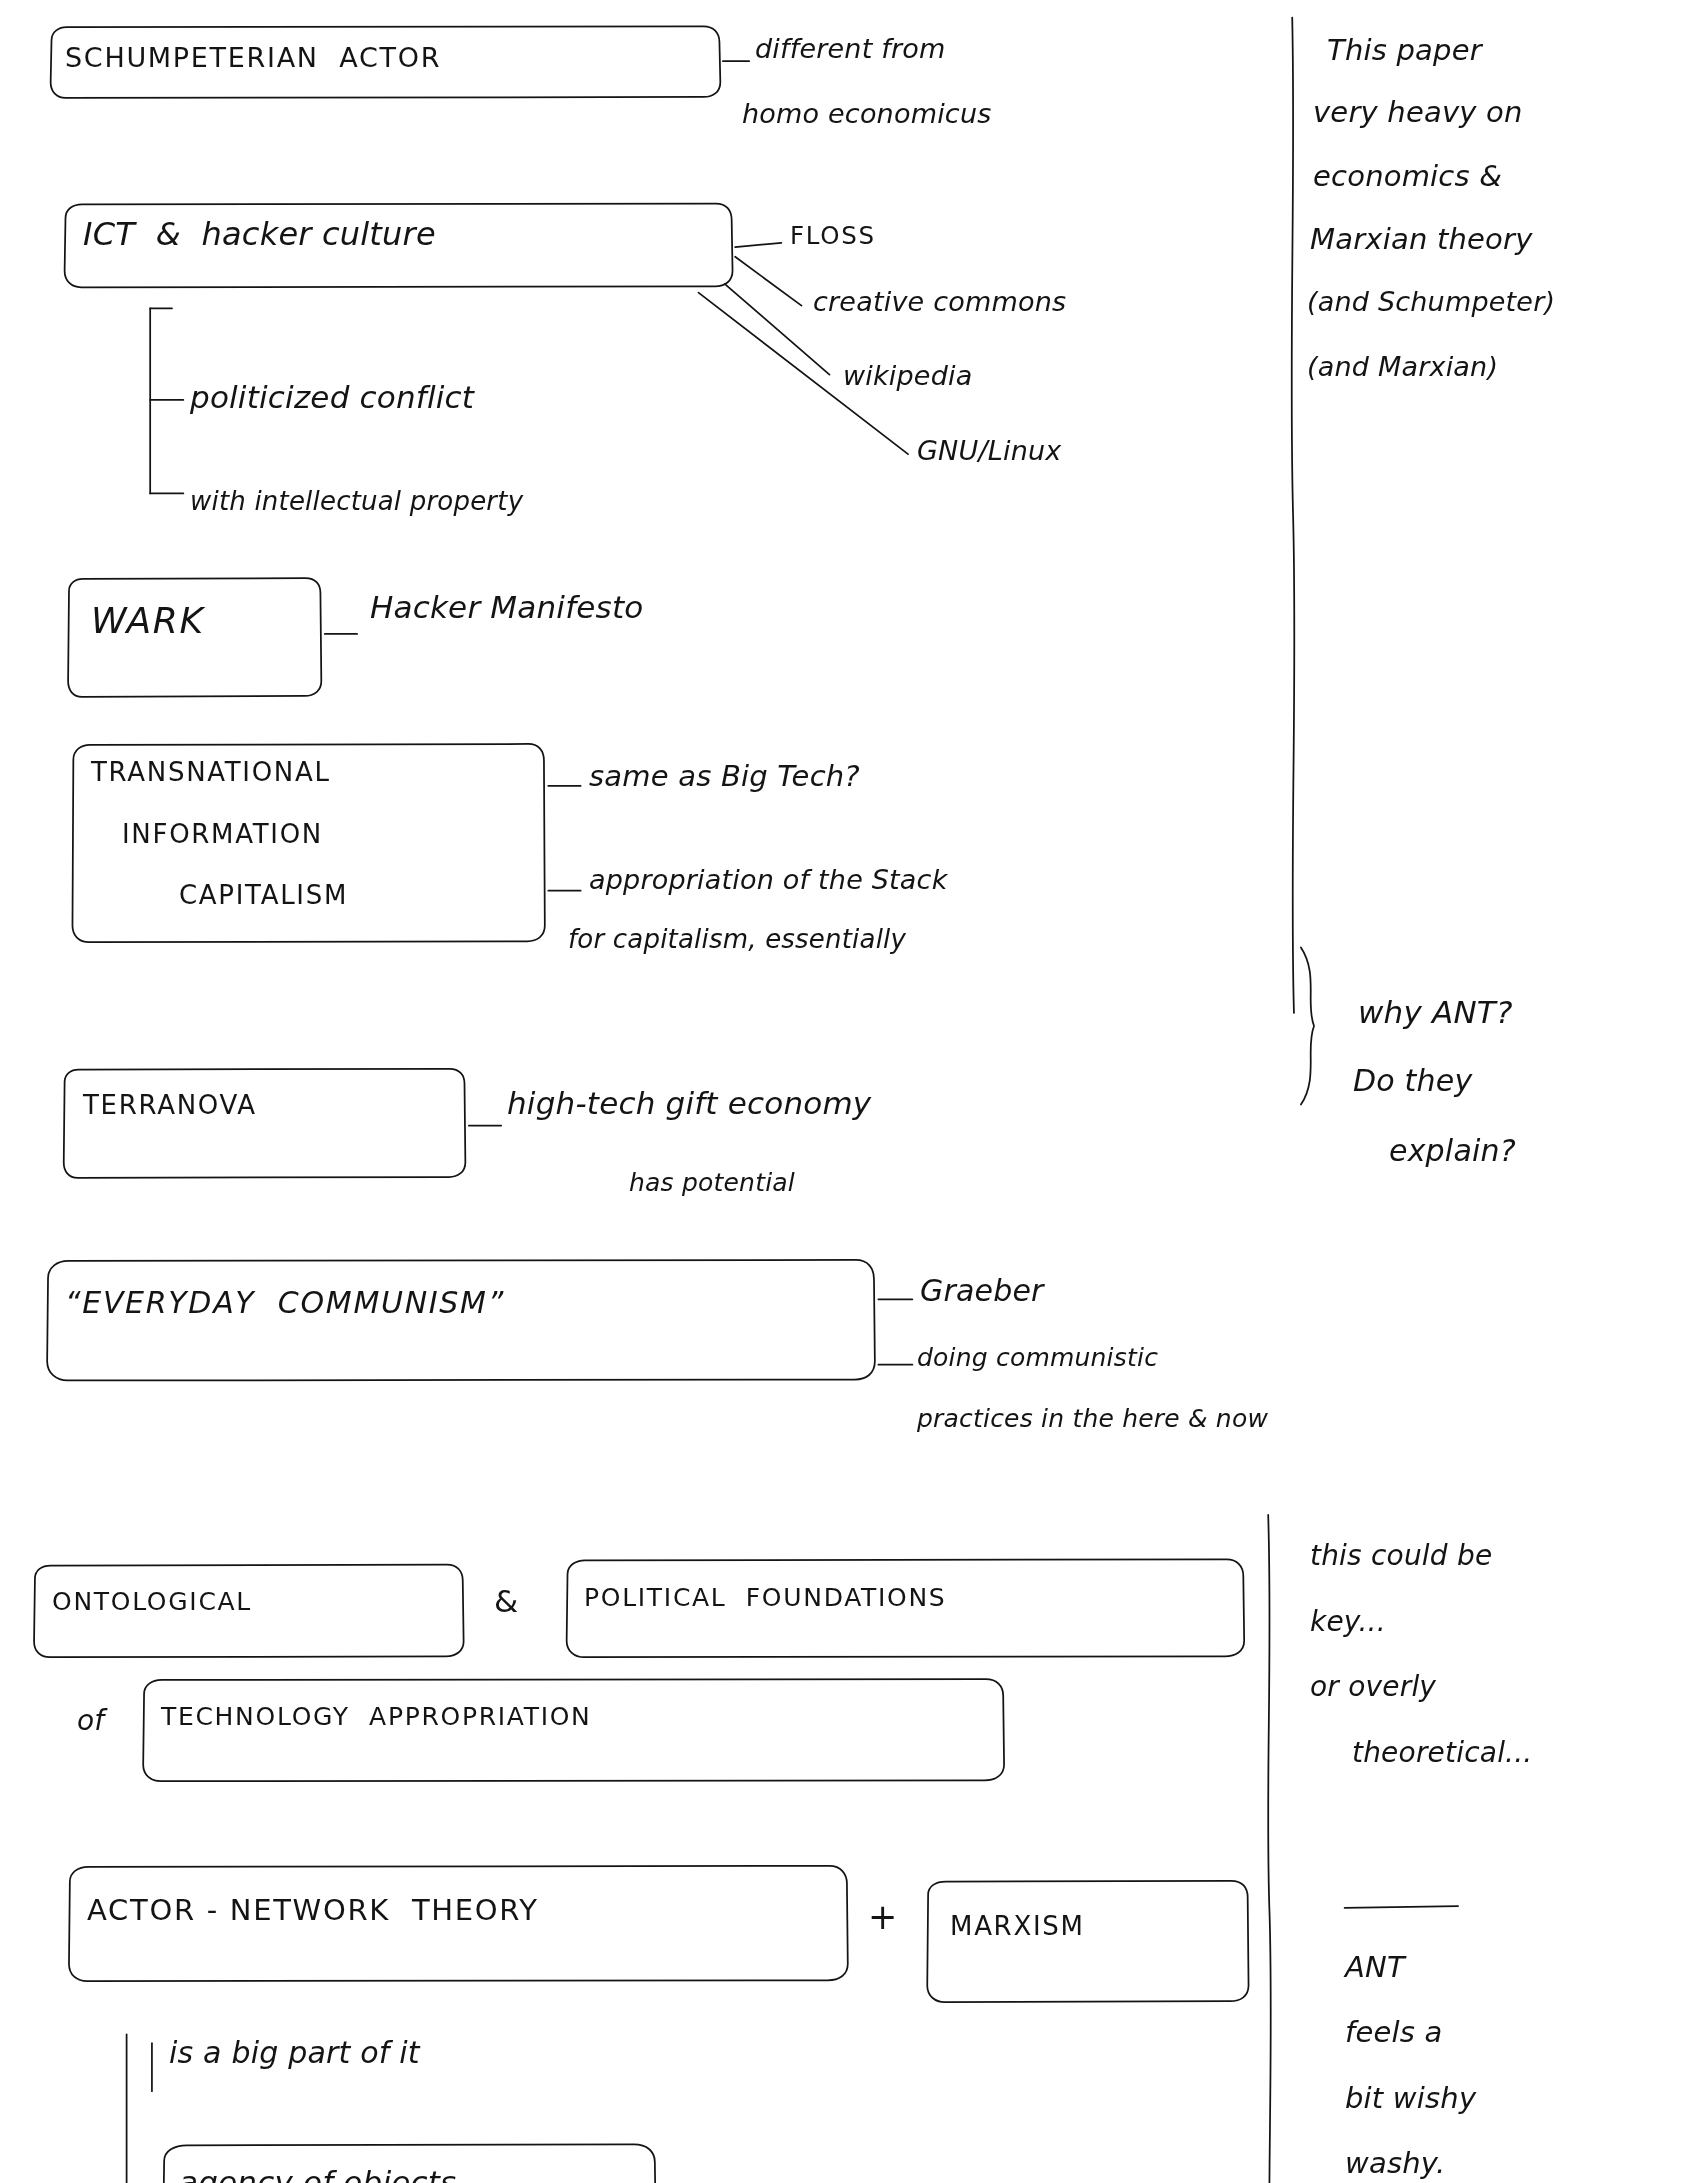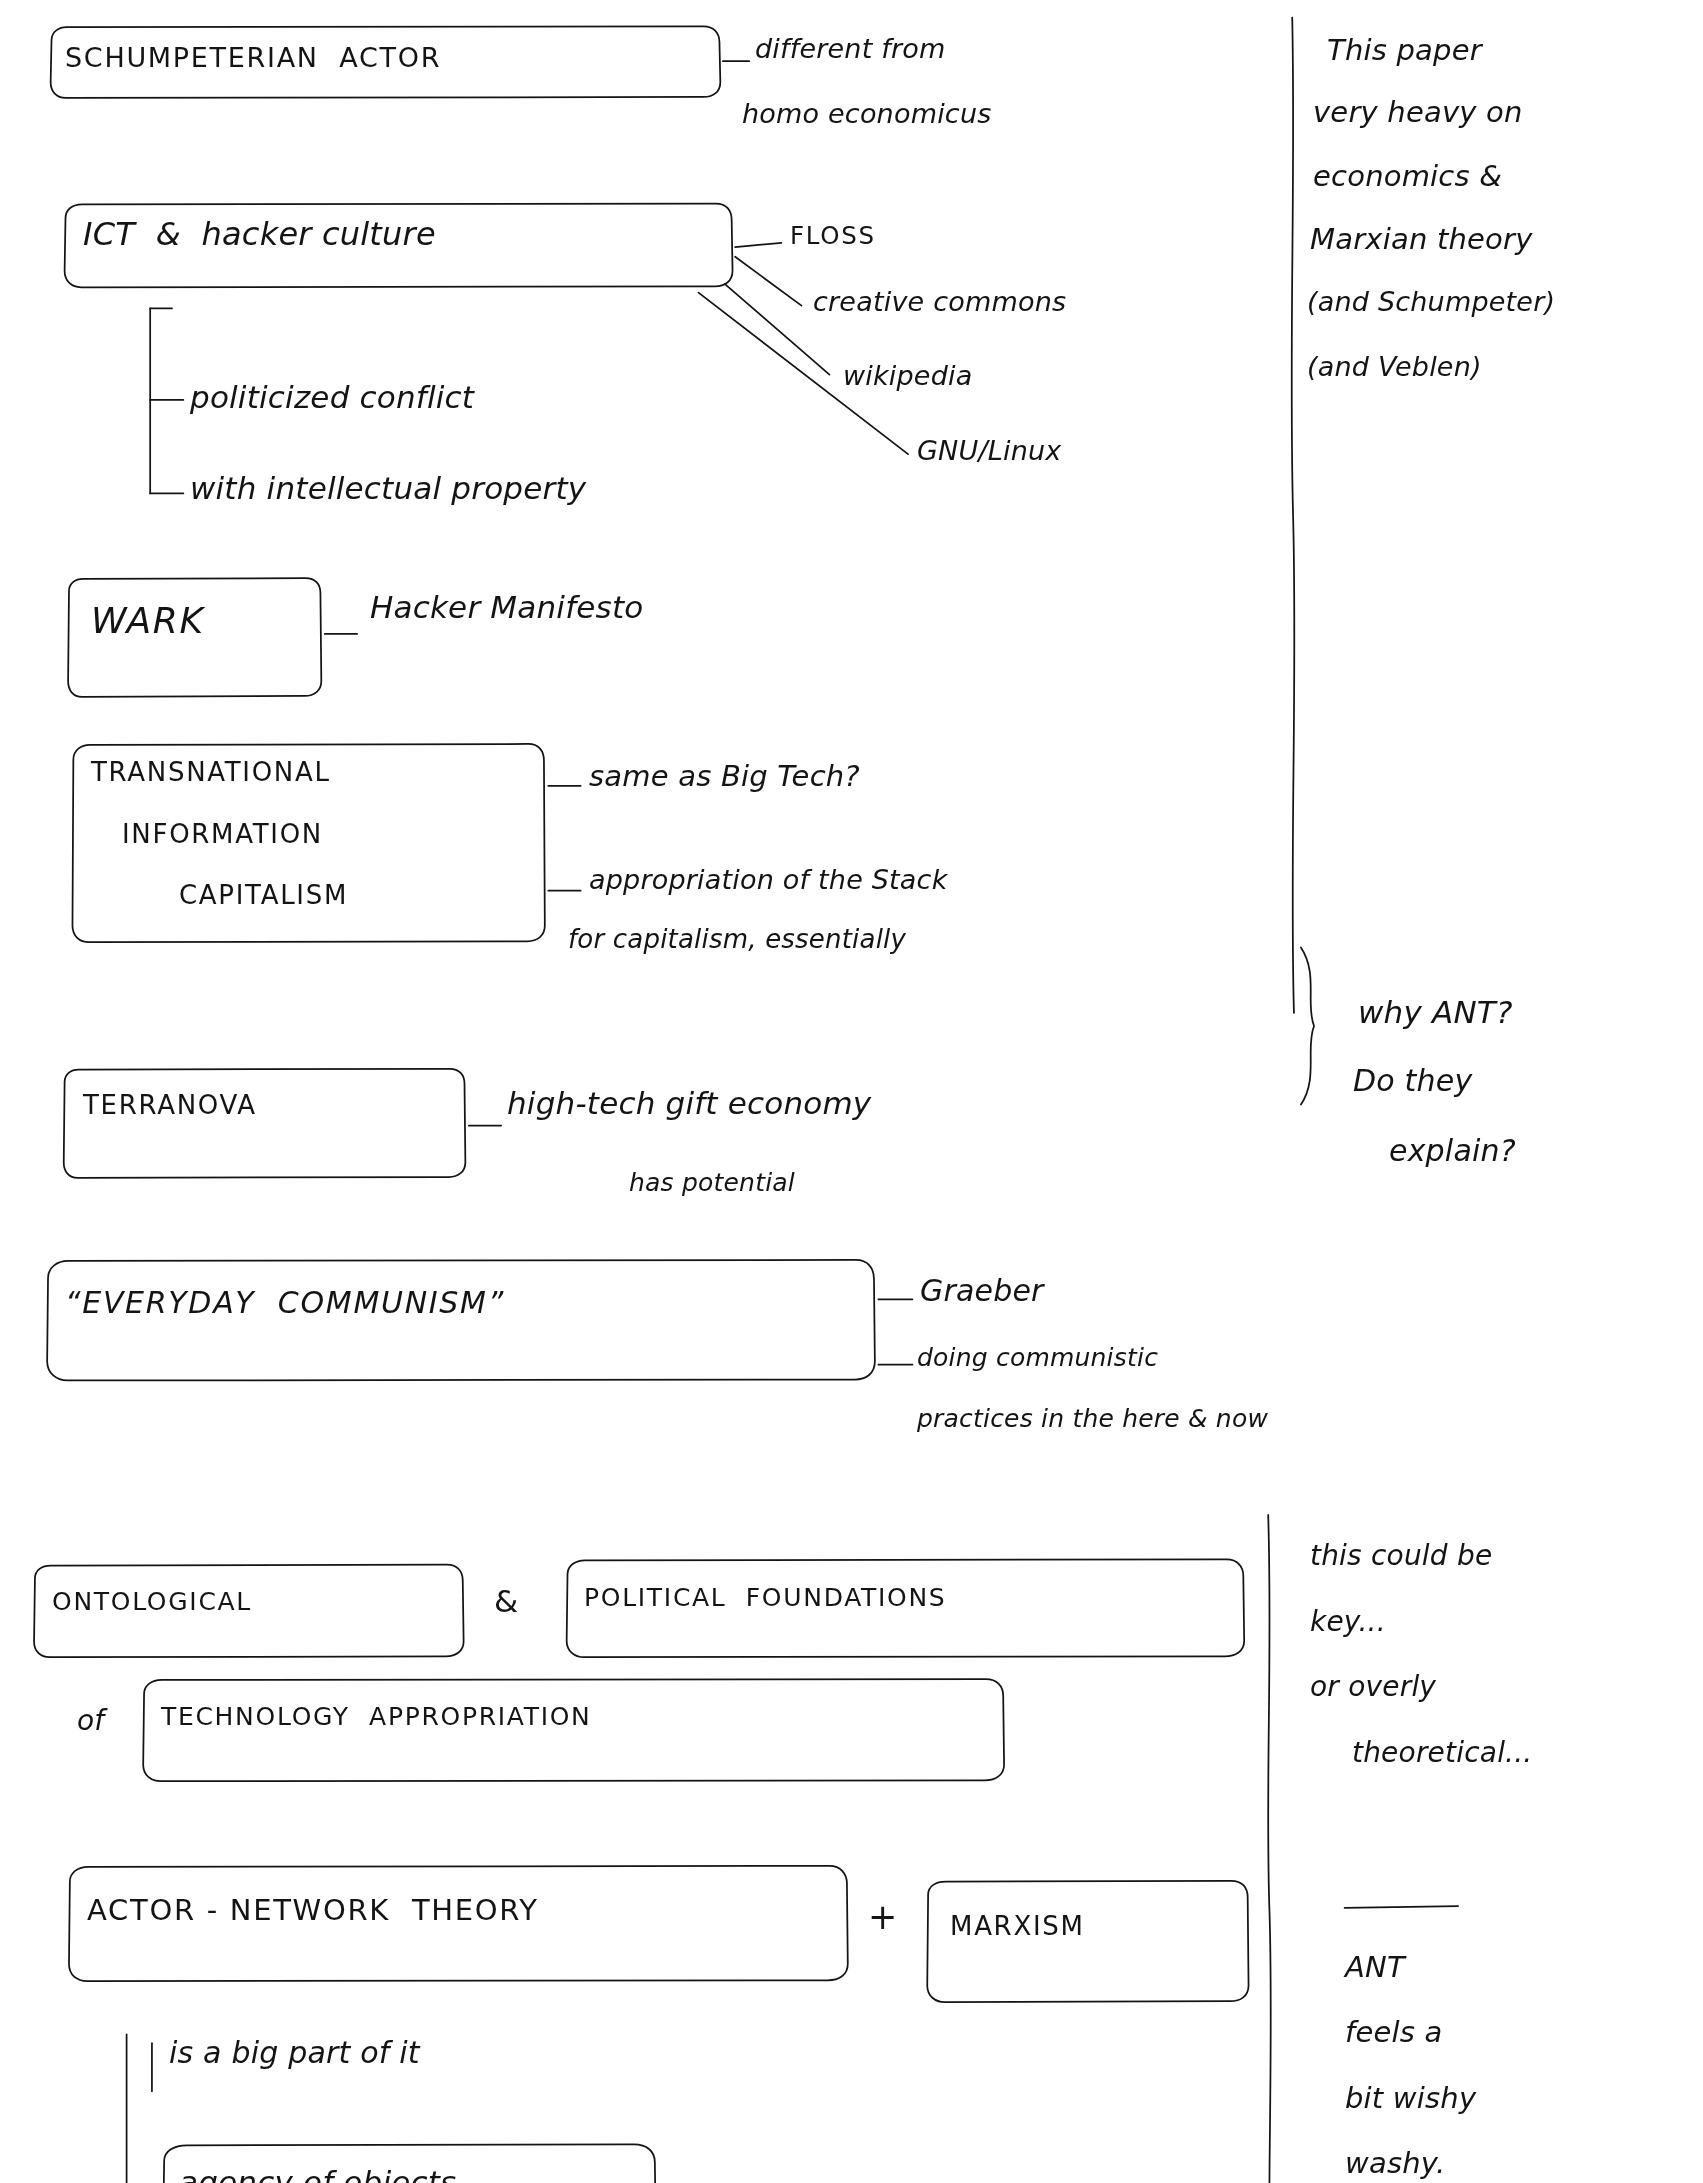--- a/index.html
+++ b/index.html
@@ -109,21 +109,21 @@
 <div class="hw caps" style="left:65px; top:44px; font-size:27px;">SCHUMPETERIAN  ACTOR</div>
 <div class="hw ital" style="left:755px; top:35px; font-size:27px;">different from</div>
 <div class="hw ital" style="left:742px; top:100px; font-size:27px;">homo economicus</div>
 
 <div class="hw ital" style="left:83px; top:218px; font-size:32px;">ICT  &amp;  hacker culture</div>
 <div class="hw caps" style="left:790px; top:223px; font-size:24.5px;">FLOSS</div>
 <div class="hw ital" style="left:813px; top:288px; font-size:27px;">creative commons</div>
 <div class="hw ital" style="left:843px; top:362px; font-size:27px;">wikipedia</div>
 <div class="hw ital" style="left:917px; top:437px; font-size:27px;">GNU/Linux</div>
 <div class="hw ital" style="left:190px; top:381px; font-size:31px;">politicized conflict</div>
-<div class="hw ital" style="left:190px; top:472px; font-size:31px;text-align:right;">with intellectual property</div>
+<div class="hw ital" style="left:190px; top:488px; font-size:26px;text-align:right;">with intellectual property</div>
 
 <div class="hw caps ital" style="left:91px; top:602px; font-size:36px;">WARK</div>
 <div class="hw ital" style="left:370px; top:591px; font-size:31px;">Hacker Manifesto</div>
 
 <div class="hw caps" style="left:91px; top:759px; font-size:26px;">TRANSNATIONAL</div>
 <div class="hw caps" style="left:122px; top:821px; font-size:26px;">INFORMATION</div>
 <div class="hw caps" style="left:179px; top:882px; font-size:26px;">CAPITALISM</div>
 <div class="hw ital" style="left:589px; top:761px; font-size:29px;">same as Big Tech?</div>
 <div class="hw ital" style="left:589px; top:866px; font-size:27px;">appropriation of the Stack</div>
 <div class="hw ital" style="left:568px; top:926px; font-size:26px;">for capitalism, essentially</div>
@@ -148,21 +148,21 @@
 <div class="hw caps" style="left:950px; top:1913px; font-size:26px;">MARXISM</div>
 
 <div class="hw ital" style="left:169px; top:2037px; font-size:30px;">is a big part of it</div>
 <div class="hw ital" style="left:179px; top:2166px; font-size:31px;">agency of objects</div>
 
 <div class="hw ital" style="left:1327px; top:35px; font-size:29px;">This paper</div>
 <div class="hw ital" style="left:1313px; top:97px; font-size:29px;">very heavy on</div>
 <div class="hw ital" style="left:1313px; top:161px; font-size:29px;">economics &amp;</div>
 <div class="hw ital" style="left:1310px; top:224px; font-size:29px;">Marxian theory</div>
 <div class="hw ital" style="left:1307px; top:288px; font-size:27px;">(and Schumpeter)</div>
-<div class="hw ital" style="left:1307px; top:353px; font-size:27px;">(and Veblen)</div>
+<div class="hw ital" style="left:1307px; top:353px; font-size:27px;">(and Marxian)</div>
 
 <div class="hw ital" style="left:1358px; top:996px; font-size:31px;">why ANT?</div>
 <div class="hw ital" style="left:1353px; top:1065px; font-size:30px;">Do they</div>
 <div class="hw ital" style="left:1389px; top:1135px; font-size:30px;">explain?</div>
 
 <div class="hw ital" style="left:1310px; top:1541px; font-size:28px;">this could be</div>
 <div class="hw ital" style="left:1310px; top:1607px; font-size:28px;">key...</div>
 <div class="hw ital" style="left:1310px; top:1672px; font-size:28px;">or overly</div>
 <div class="hw ital" style="left:1352px; top:1738px; font-size:28px;">theoretical...</div>
 

